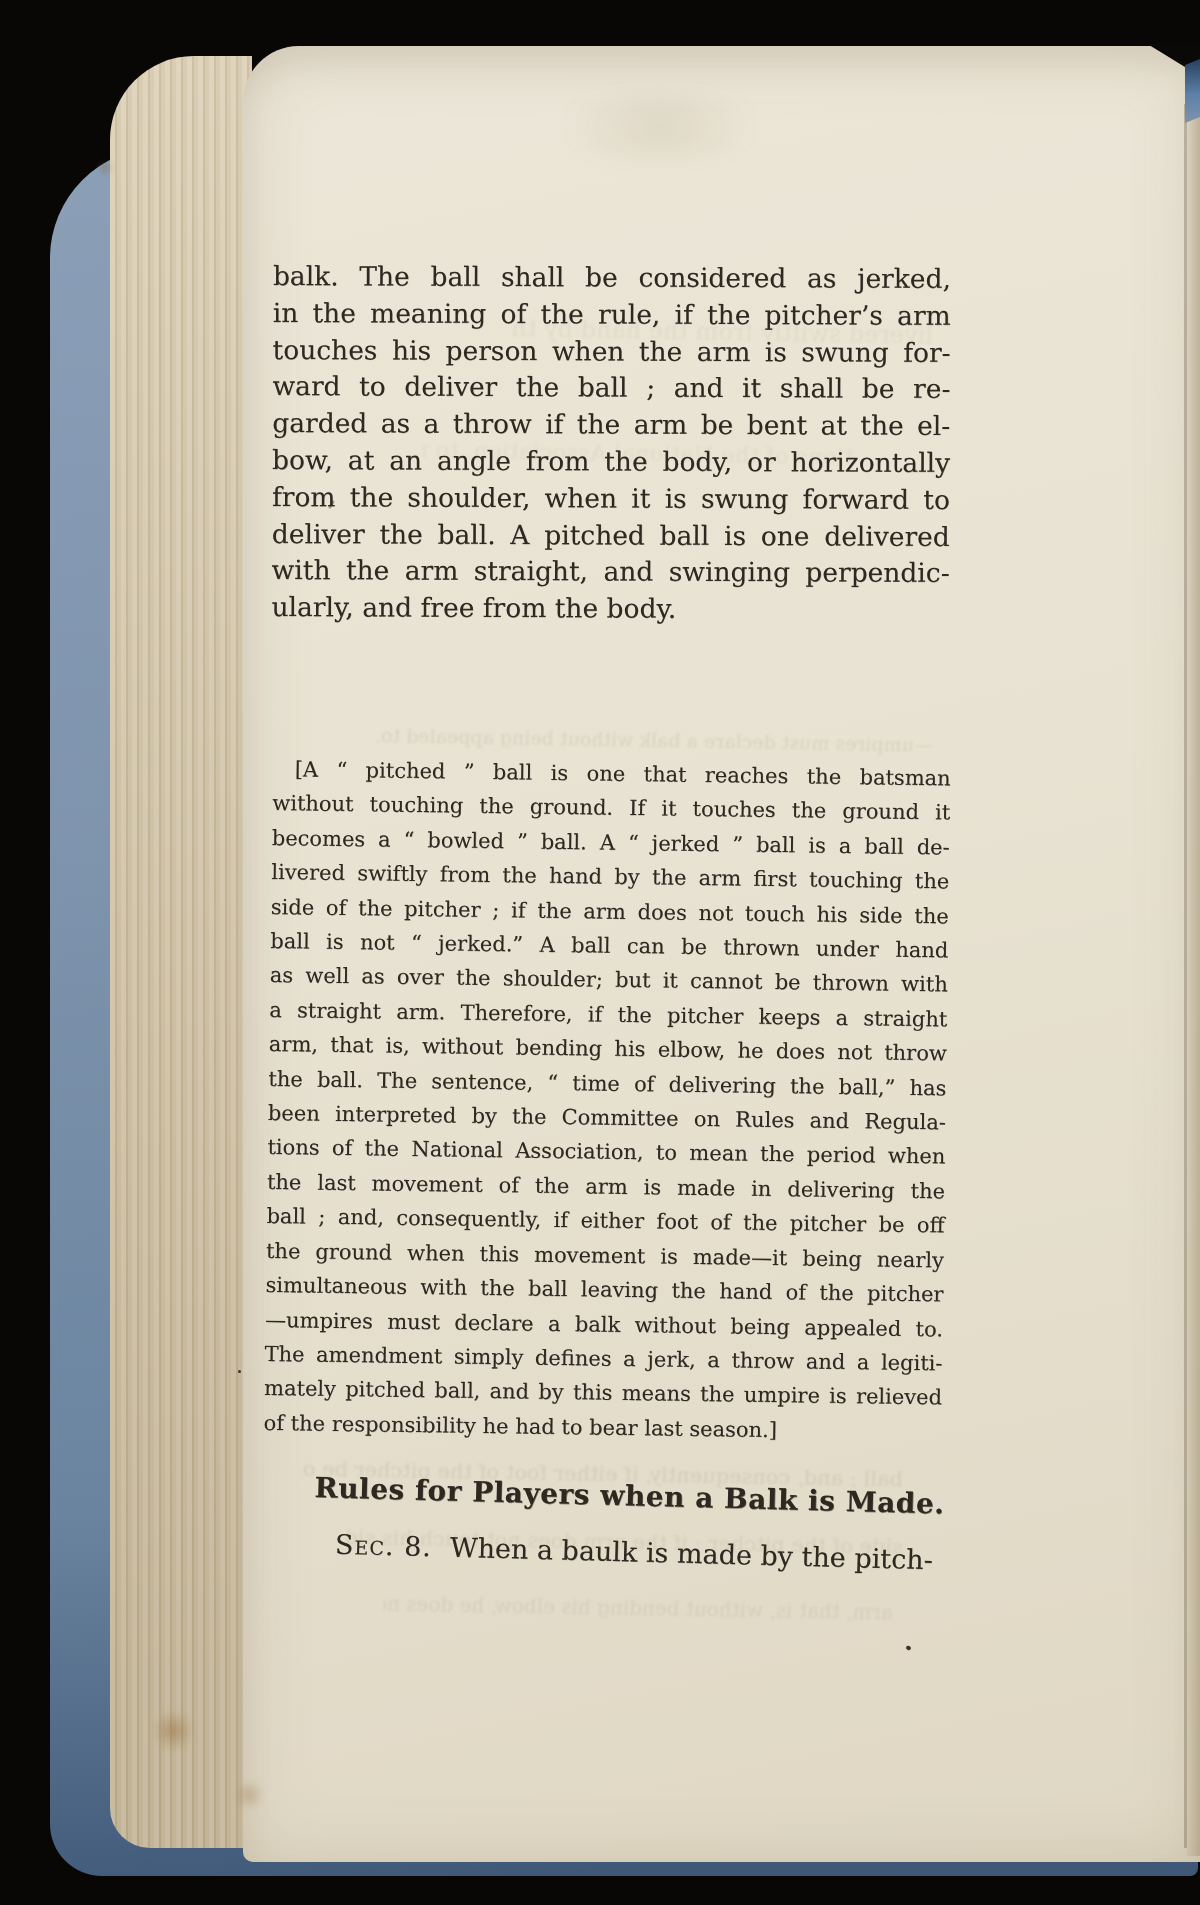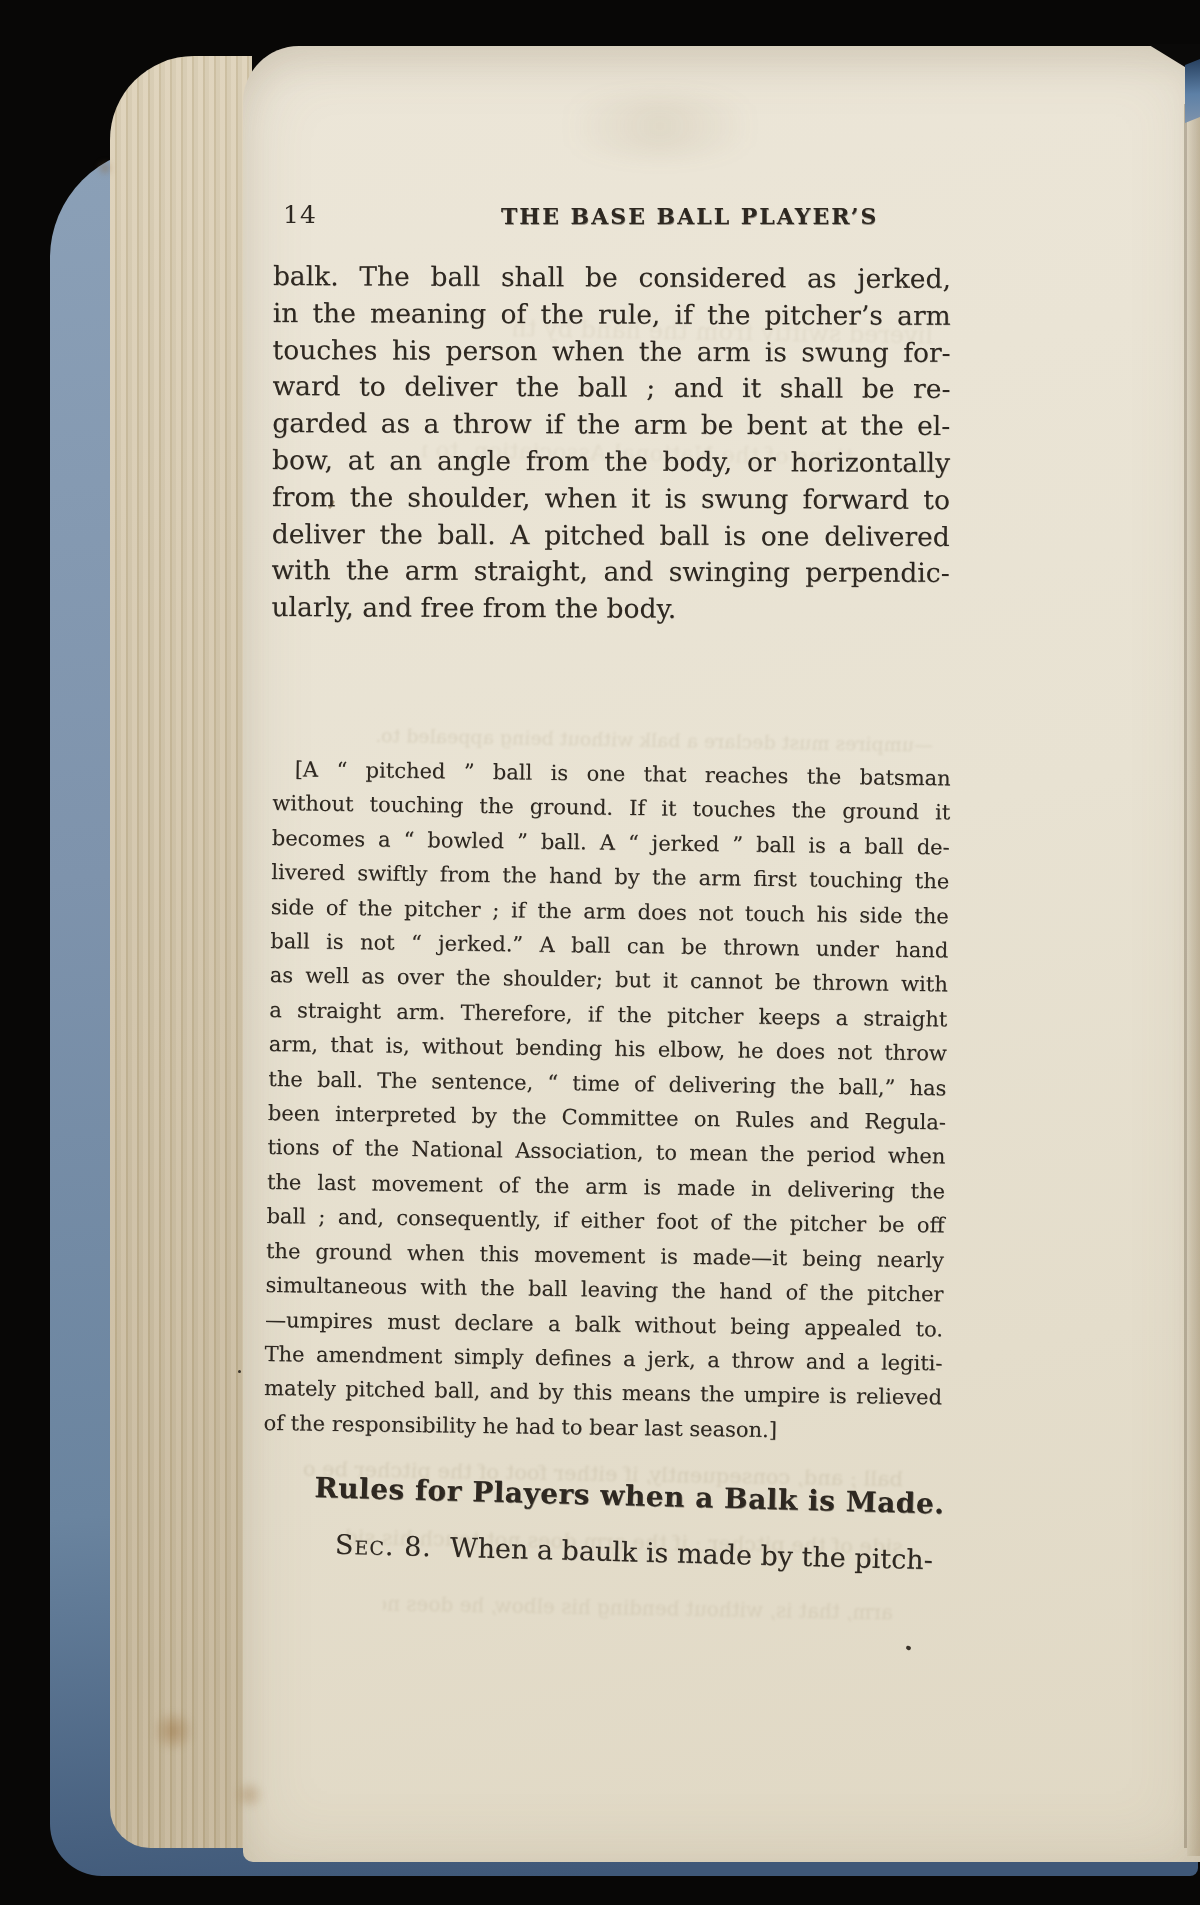--- a/index.html
+++ b/index.html
@@ -123,24 +123,20 @@
 
   <div class="content">
 
     <div class="ghost g1">—umpires must declare a balk without being appealed to.</div>
     <div class="ghost g2">livered swiftly from the hand by the arm first touching the</div>
     <div class="ghost g3">ball ; and, consequently, if either foot of the pitcher be off</div>
     <div class="ghost g4">side of the pitcher ; if the arm does not touch his side the</div>
     <div class="ghost g5">arm, that is, without bending his elbow, he does not throw</div>
     <div class="ghost g6">tions of the National Association, to mean the period when</div>
 
-    <div class="header-row">
-      <span class="page-number">14</span>
-      <span class="running-header">THE BASE BALL PLAYER’S</span>
-    </div>
 
     <div class="para main-para">
         <div class="line">balk.  The ball shall be considered as jerked,</div>
         <div class="line">in the meaning of the rule, if the pitcher’s arm</div>
         <div class="line">touches his person when the arm is swung for-</div>
         <div class="line">ward to deliver the ball ; and it shall be re-</div>
         <div class="line">garded as a throw if the arm be bent at the el-</div>
         <div class="line">bow, at an angle from the body, or horizontally</div>
         <div class="line">from the shoulder, when it is swung forward to</div>
         <div class="line">deliver the ball.  A pitched ball is one delivered</div>

